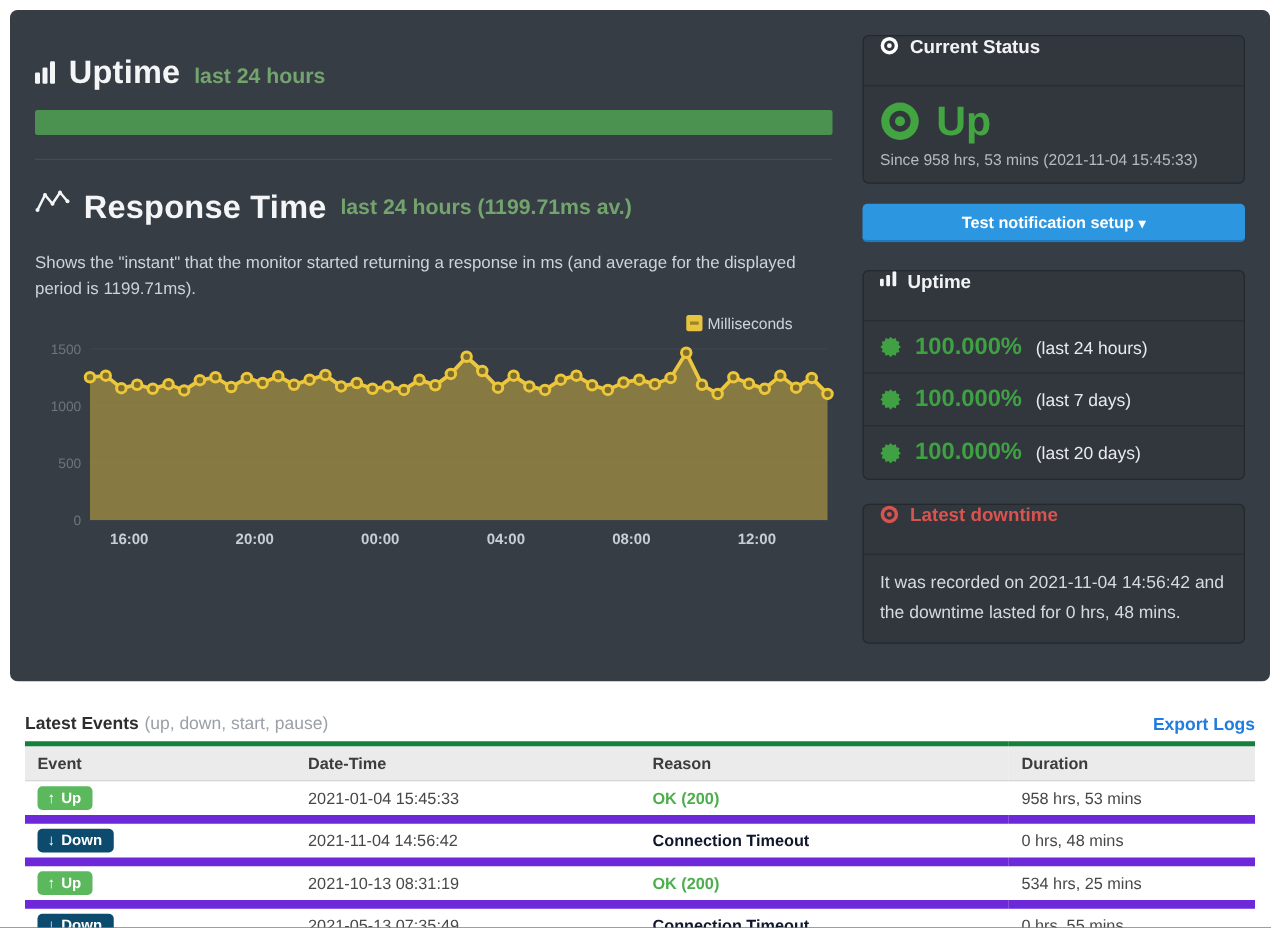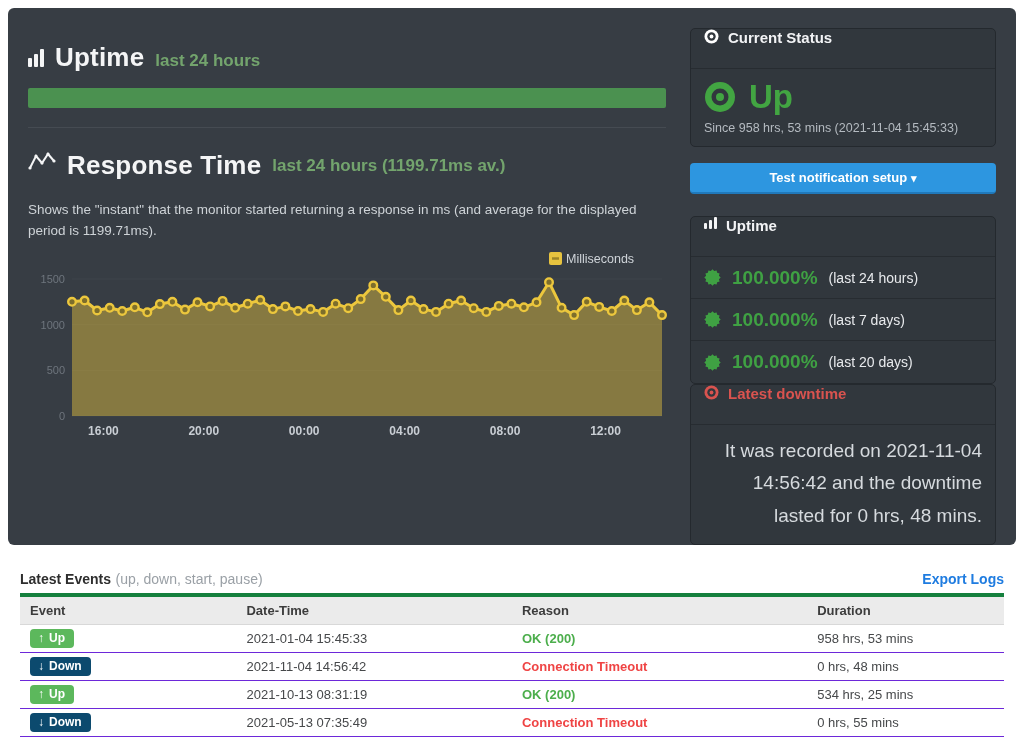--- a/index.html
+++ b/index.html
@@ -57,48 +57,48 @@
     cursor:pointer;
   }
   .test-btn .caret { font-size:11px; margin-left:4px; }
 
   .uptime-panel { margin-top:22px; }
   .uptime-row { height:42px; display:flex; align-items:center; gap:11px; padding:0 13px; border-bottom:1px solid #272c31; }
   .uptime-row:last-child { border-bottom:none; }
   .uptime-val { color:#3fa143; font-size:19px; font-weight:bold; }
   .uptime-lbl { color:#e8eaed; font-size:14px; }
 
-  .downtime-panel { }
-  .downtime-body { padding:10px 13px 12px 13px; font-size:19px; color:#d6dade; line-height:1.7;text-align:right; }
+  .downtime-panel { margin-top:19px; }
+  .downtime-body { padding:10px 13px 12px 13px; font-size:14px; color:#d6dade; line-height:1.7; }
 
   
   .events-header {
     position:absolute; left:20px; top:570px; width:984px;
     display:flex; justify-content:space-between; align-items:center;
   }
   .ev-title { font-size:14px; font-weight:bold; color:#2e2e2e; }
   .ev-sub { font-size:14px; font-weight:normal; color:#9aa0a6; }
   .export-link { font-size:14px; font-weight:bold; color:#1f7ce0; text-decoration:none; }
 
   table.events { position:absolute; left:20px; top:593px; width:984px; border-collapse:collapse; font-size:13px; }
   table.events th {
     background:#ebebeb; text-align:left; font-weight:bold; color:#3c3c3c;
     padding:6px 10px; border-top:4px solid #15803d; border-bottom:1px solid #d8d8d8;
   }
-  table.events td { padding:4px 10px; border-bottom:1px solid #6d28d9; color:#46484a; vertical-align:middle; height:28px; }
+  table.events td { padding:4px 10px; border-bottom:7px solid #6d28d9; color:#46484a; vertical-align:middle; height:28px; }
   .col-event{width:22%} .col-date{width:28%} .col-reason{width:30%} .col-dur{width:20%}
   .badge {
     display:inline-block; padding:2px 9px 3px 8px; border-radius:4px;
     color:#fff; font-weight:bold; font-size:12px;
   }
   .badge .arr { margin-right:5px; }
   .badge-up { background:#5cb85c; }
   .badge-down { background:#0c4a6e; }
   .reason-ok { color:#4cae4c; font-weight:bold; }
-  .reason-error { color:#ef4444; font-weight:bold; }
+  .reason-error { color:#0f172a; font-weight:bold; }
 </style>
 </head>
 <body>
 
 <div class="main-panel">
 
   <div class="uptime-head">
     <span class="bars-icon">
         <i></i>
         <i></i>

